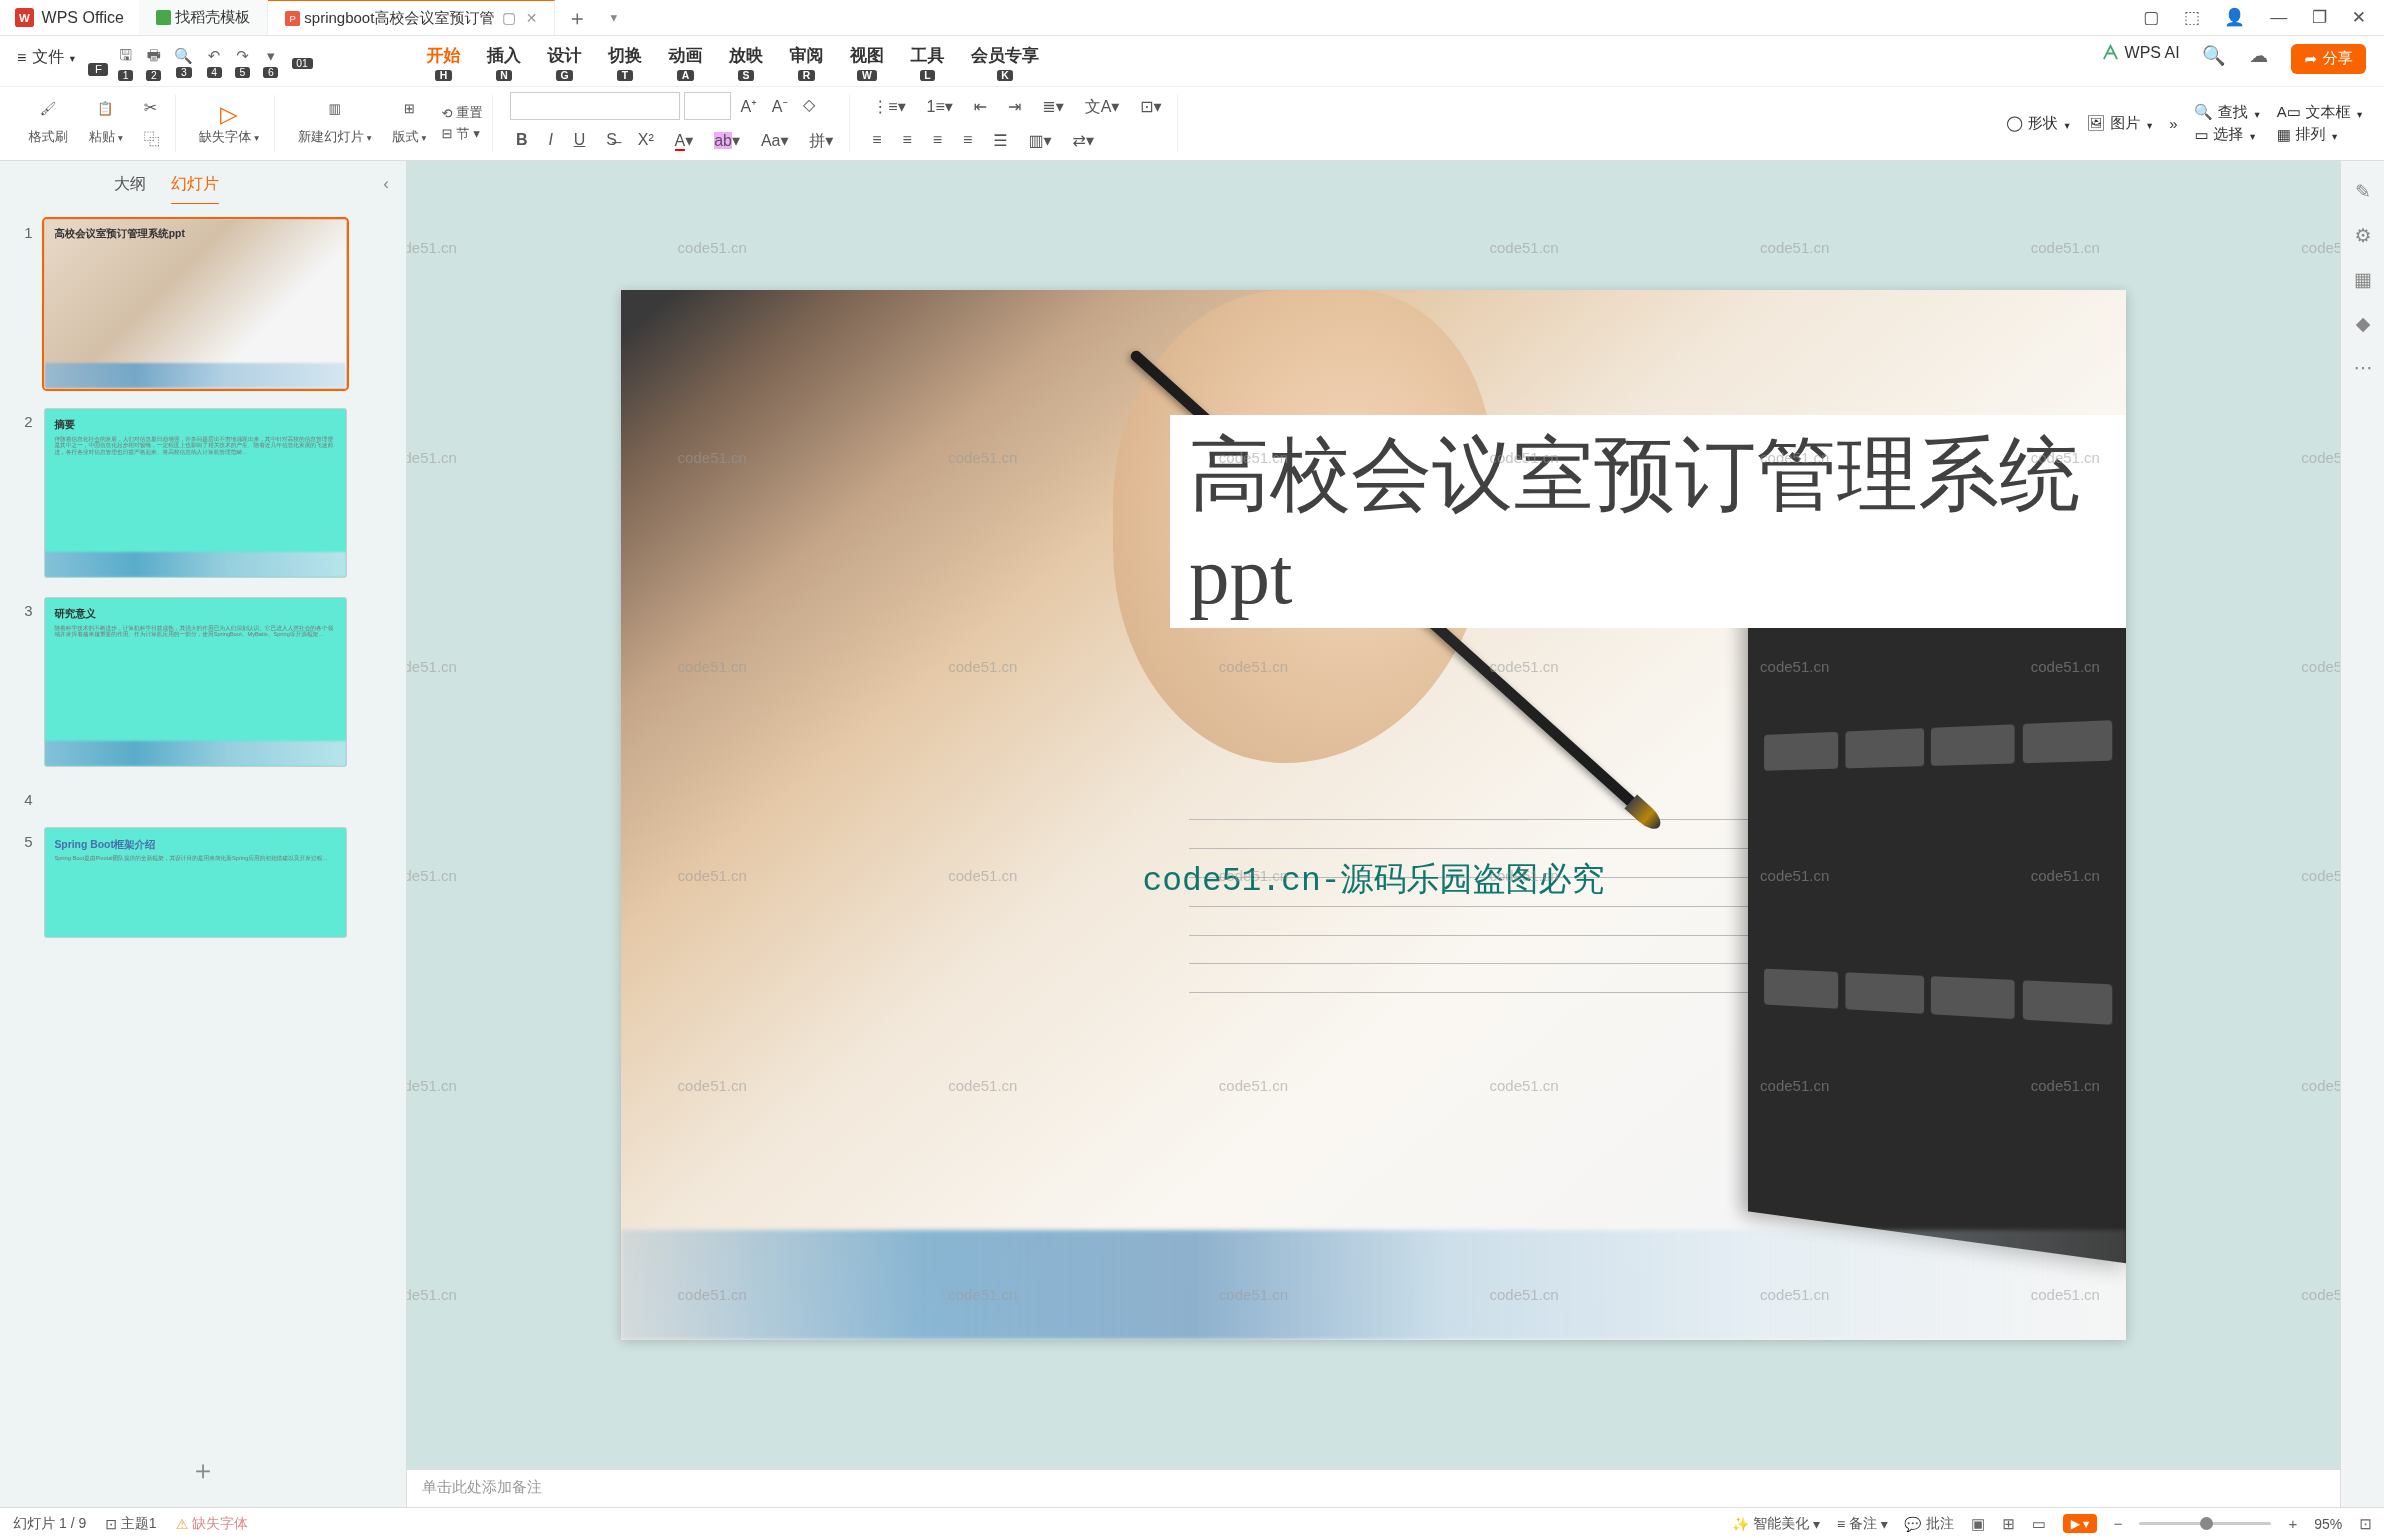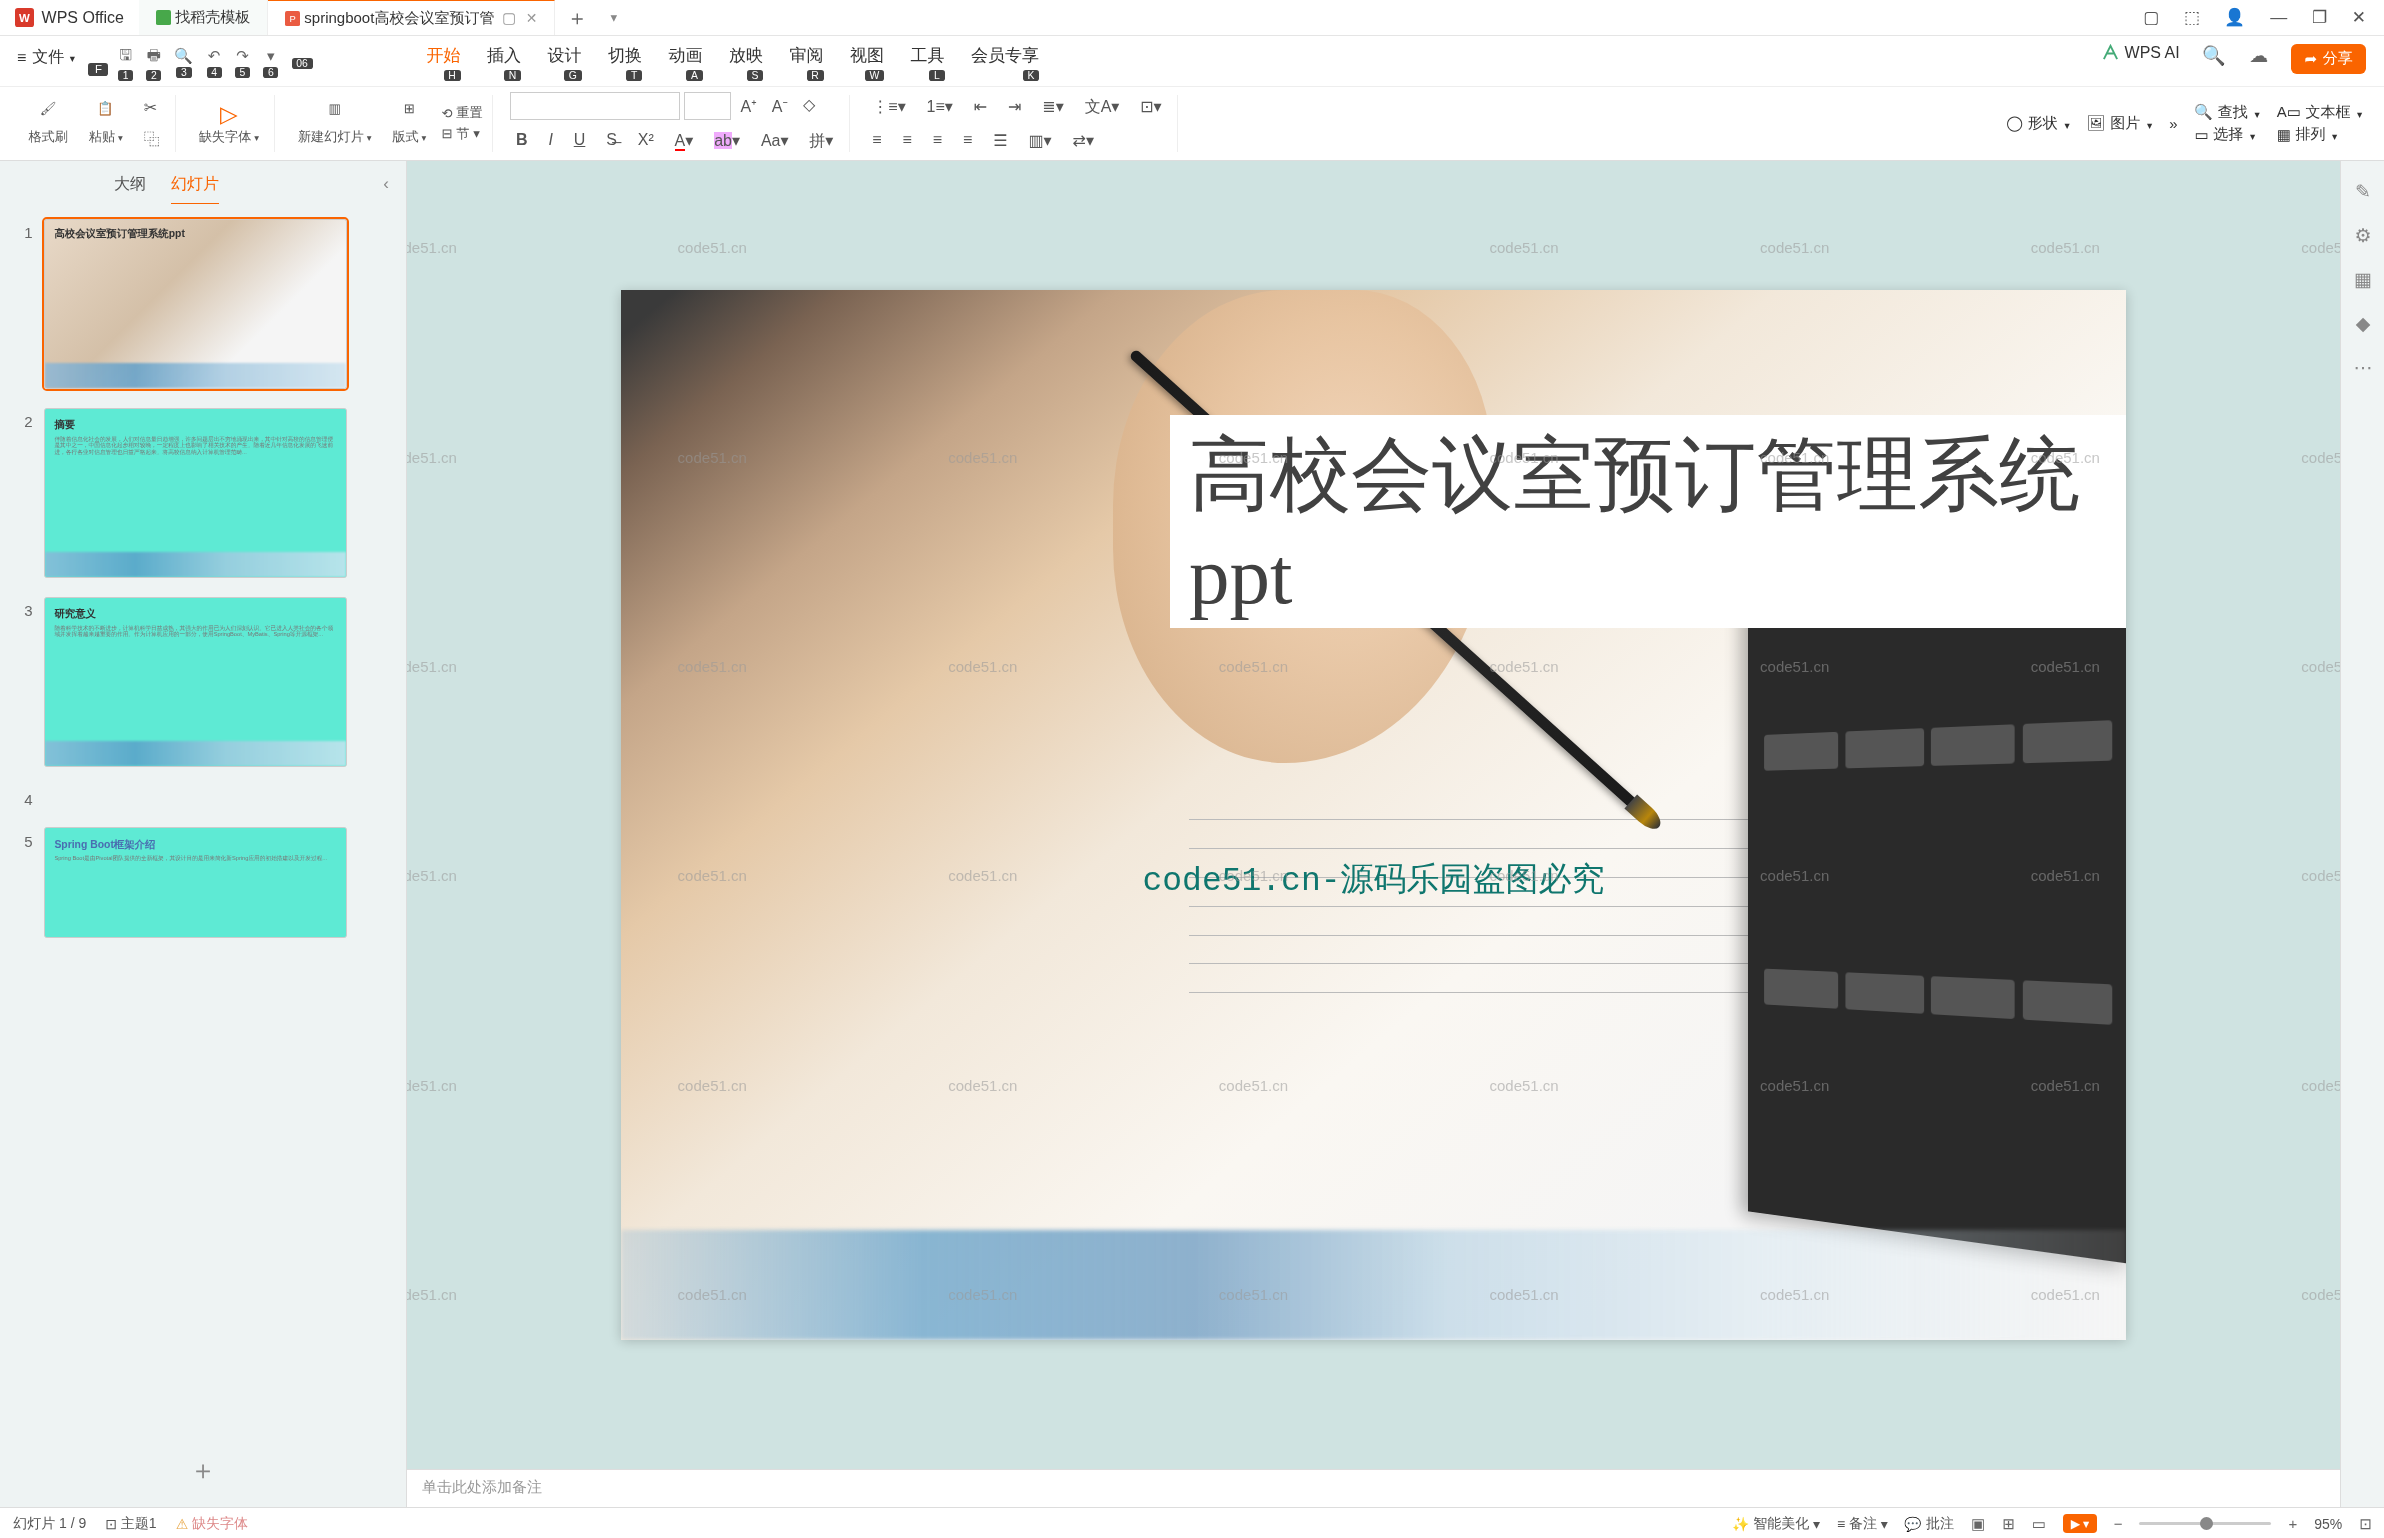--- a/index.html
+++ b/index.html
@@ -17,21 +17,21 @@
 .titlebar .winctrl { margin-left: auto; display: flex; align-items: center; gap: 24.6px; padding-right: 19px; }
 .titlebar .winctrl span { font-size: 17px; color: #555; }
 
 
 .menurow { height: 51px; background: #fff; display: flex; align-items: flex-start; padding: 7.6px 9.5px 0 9.5px; border-bottom: 0.9px solid #eee; position: relative; }
 .menurow .left-btn { display: flex; align-items: center; gap: 5.7px; padding: 3.8px 7.6px; font-size: 16px; color: #333; }
 .menurow .qat { display: flex; gap: 13.2px; align-items: center; margin-left: 9.5px; }
 .menurow .qat .qbtn { display: flex; flex-direction: column; align-items: center; color: #666; }
 .menurow .qat .qbtn .key { background: #444; color: #fff; font-size: 10.4px; padding: 0 4.7px; border-radius: 2.8px; margin-top: 1.9px; }
 .menurow .mainmenu { display: flex; gap: 26.5px; margin-left: 114px; }
-.menurow .mm-item { display: flex; flex-direction: column; align-items: flex-end; font-size: 17px; color: #333; cursor: pointer; }
+.menurow .mm-item { display: flex; flex-direction: column; align-items: center; font-size: 17px; color: #333; cursor: pointer; font-weight: bold; }
 .menurow .mm-item.active { color: #fa6400; }
 .menurow .mm-item .key { background: #444; color: #fff; font-size: 10.4px; padding: 0 4.7px; border-radius: 2.8px; margin-top: 3.8px; }
 .menurow .rightmenu { margin-left: auto; display: flex; align-items: flex-start; gap: 23px; padding-right: 9.5px; }
 .menurow .rightmenu .share { background: #fa6400; color: #fff; padding: 5.7px 13.2px; border-radius: 5.7px; font-size: 15px; display: flex; align-items: center; gap: 5.7px; }
 
 
 .ribbon { height: 74px; background: #fff; display: flex; align-items: center; padding: 0 13.2px; border-bottom: 0.9px solid #ddd; gap: 7.6px; }
 .ribbon .group { display: flex; gap: 9.5px; align-items: center; padding: 0 9.5px; border-right: 0.9px solid #eee; height: 57px; }
 .ribbon .bigbtn { display: flex; flex-direction: column; align-items: center; font-size: 13.2px; color: #555; padding: 1.9px 5.7px; }
 .ribbon .bigbtn svg, .ribbon .bigbtn .ic { height: 26.5px; display: block; }
@@ -168,21 +168,21 @@
     <div class="qbtn">
         <span>↷</span>
         <span class="key">5</span>
       </div>
     <div class="qbtn">
         <span>▾</span>
         <span class="key">6</span>
       </div>
     <div class="qbtn">
         <span style="width:9.5px;"></span>
-        <span class="key">06</span>
+        <span class="key">01</span>
       </div>
   </div>
   <div class="mainmenu">
     <div class="mm-item active">
         <span>开始</span>
         <span class="key">H</span>
       </div>
     <div class="mm-item">
         <span>插入</span>
         <span class="key">N</span>

